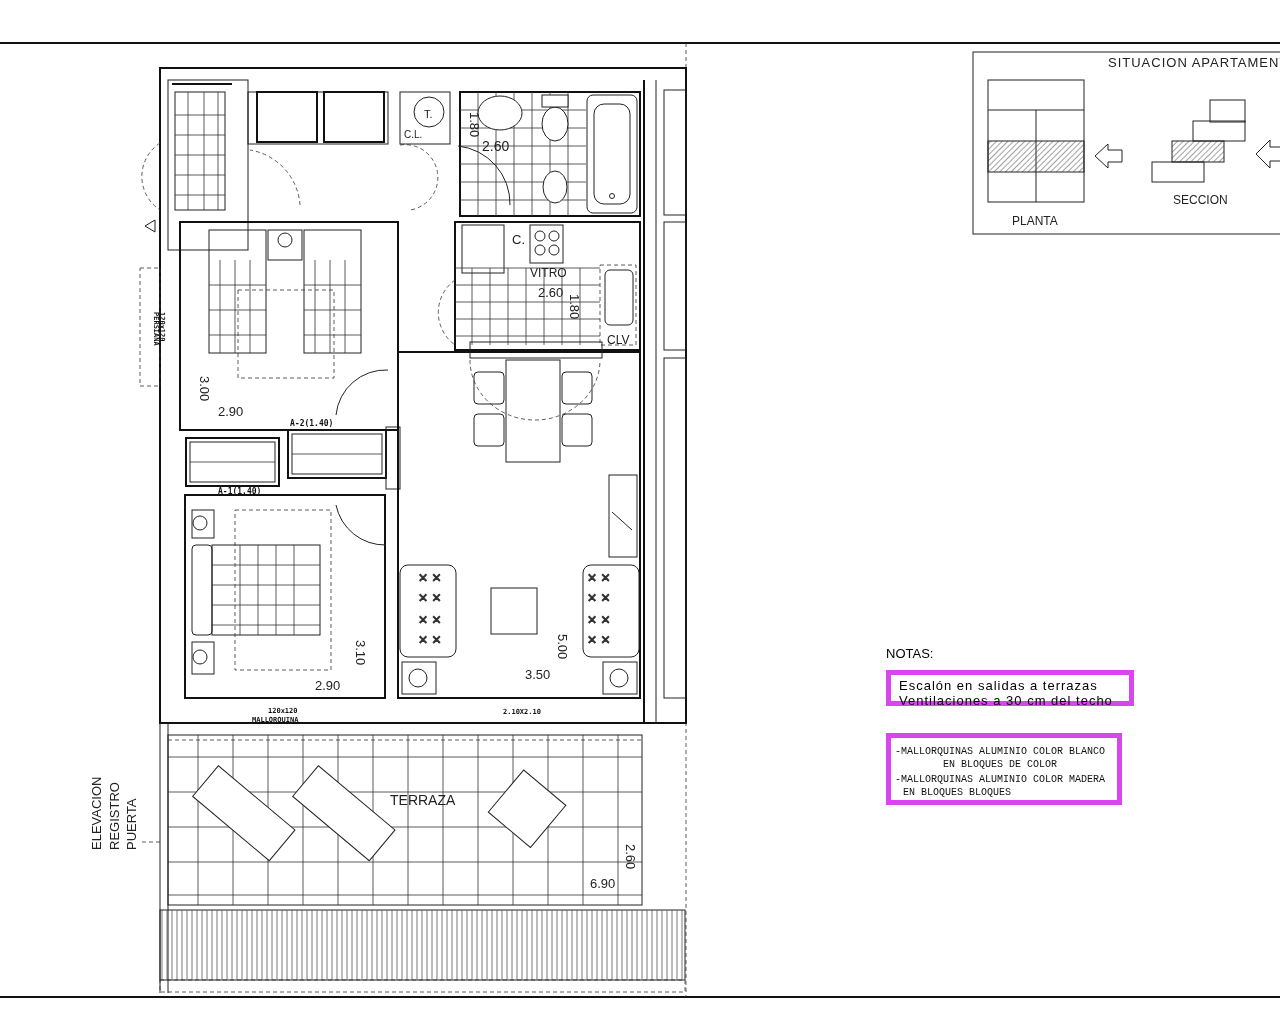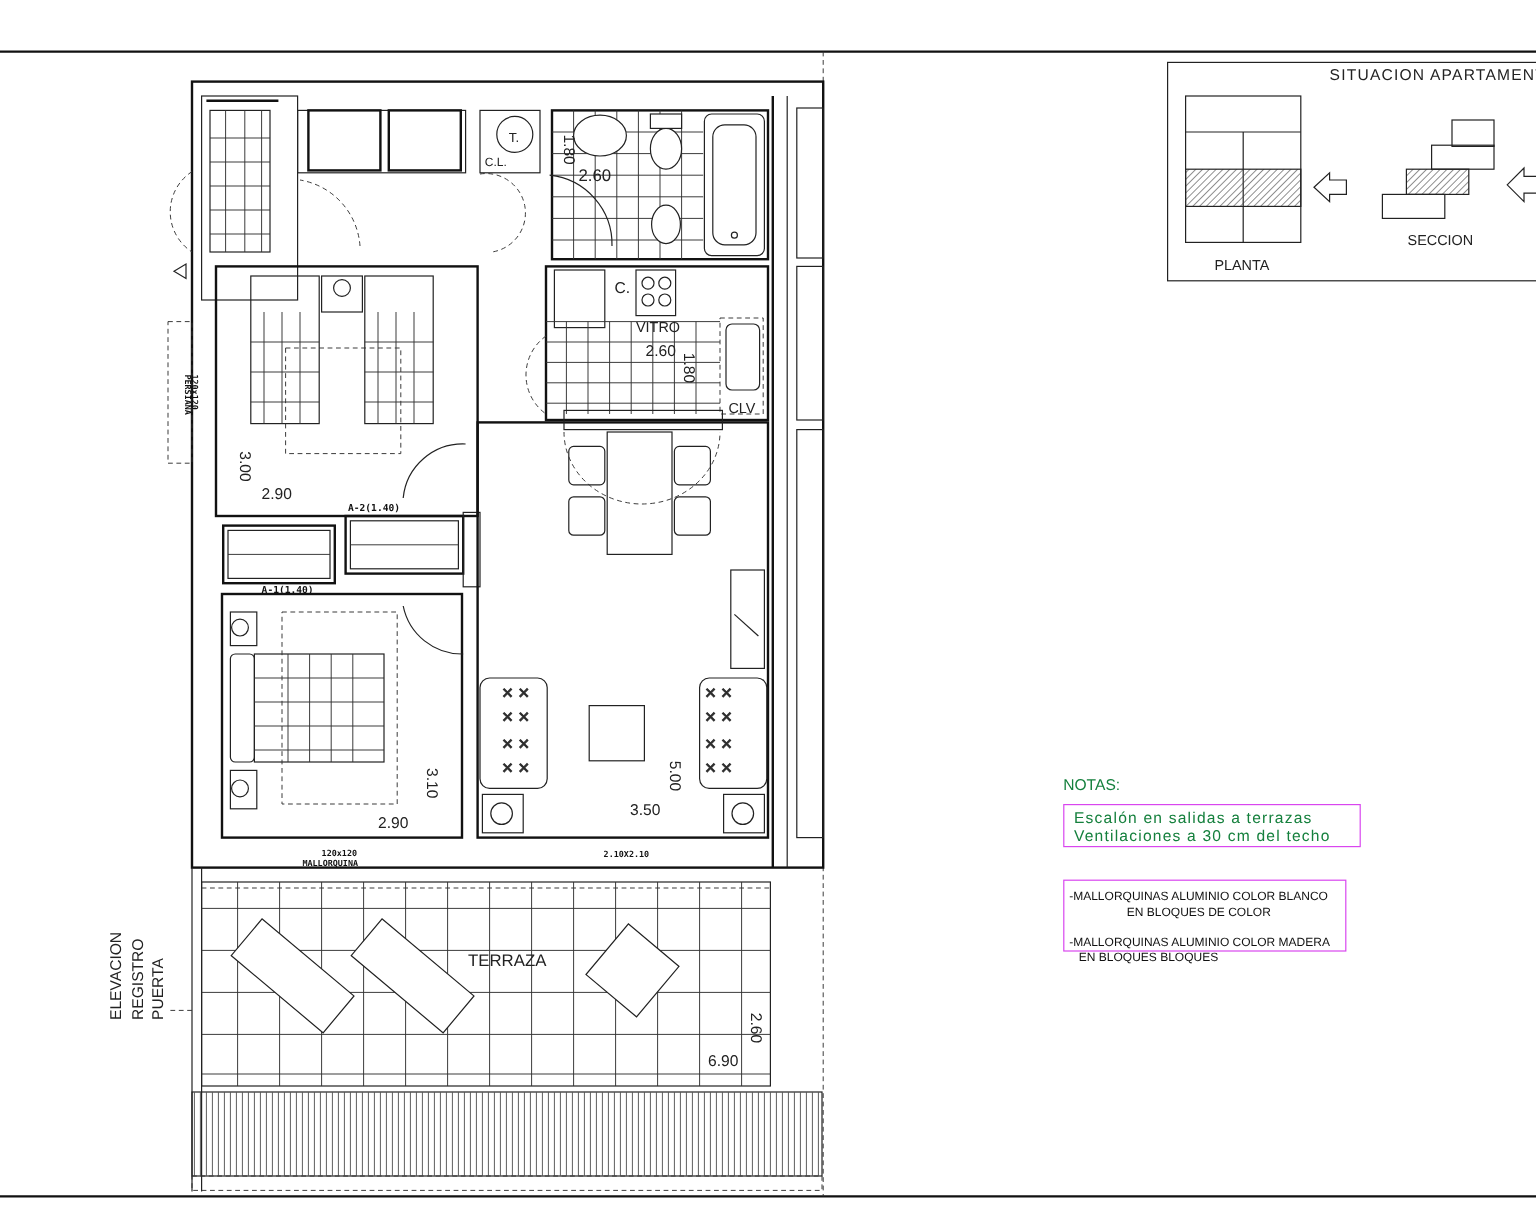--- a/index.html
+++ b/index.html
@@ -4,22 +4,22 @@
 <style>
   html,body{margin:0;padding:0;background:#fff;}
   body{width:1280px;height:1024px;position:relative;overflow:hidden;font-family:"DejaVu Sans",sans-serif;color:#111;}
   svg{position:absolute;left:0;top:0;}
   .t{font-family:"Liberation Sans",sans-serif;fill:#222;}
   .tb{font-family:"DejaVu Sans Mono",monospace;fill:#111;font-weight:bold;}
   .w{stroke:#111;stroke-width:2;fill:none;}
   .l{stroke:#222;stroke-width:1;fill:none;}
   .g{stroke:#333;stroke-width:0.8;fill:none;}
   .d{stroke:#333;stroke-width:0.8;fill:none;stroke-dasharray:4 3;}
-  .notes{position:absolute;font-family:"Liberation Sans",sans-serif;color:#15803d;}
-  .box{position:absolute;border:1px solid #d946ef;box-sizing:border-box;}
+  .notes{position:absolute;font-family:"Liberation Sans",sans-serif;color:#000000;}
+  .box{position:absolute;border:5px solid #d946ef;box-sizing:border-box;}
 </style>
 </head>
 <body>
 
 <svg width="1280" height="1024" viewBox="0 0 1280 1024">
 
   <line x1="0" y1="43" x2="1280" y2="43" stroke="#111" stroke-width="2"></line>
   <line x1="0" y1="997" x2="1280" y2="997" stroke="#111" stroke-width="2"></line>
   <line x1="686" y1="43" x2="686" y2="997" class="d"></line>
 
@@ -296,18 +296,18 @@
   <text x="1108" y="67" class="t" font-size="13" letter-spacing="1">SITUACION APARTAMENTO</text>
   <text x="1012" y="225" class="t" font-size="12">PLANTA</text>
   <text x="1173" y="204" class="t" font-size="12">SECCION</text>
 </svg>
 
 <div class="notes" style="left:886px;top:646px;font-size:13px;">NOTAS:</div>
 <div class="box" style="left:886px;top:670px;width:248px;height:36px;padding:3px 8px;font-size:13px;line-height:15px;letter-spacing:1px;">
   <div class="notes" style="position:static;">Escalón en salidas a terrazas</div>
   <div class="notes" style="position:static;">Ventilaciones a 30 cm del techo</div>
 </div>
-<div class="box" style="left:886px;top:733px;width:236px;height:60px;padding:7px 4px;font-size:10px;line-height:13px;font-family:Liberation Sans, sans-serif;">
+<div class="box" style="left:886px;top:733px;width:236px;height:72px;padding:7px 4px;font-size:10px;line-height:13px;font-family:Liberation Mono, monospace;">
   <div>-MALLORQUINAS ALUMINIO COLOR BLANCO</div>
   <div style="padding-left:8px;margin-left:40px;">EN BLOQUES DE COLOR</div>
-  <div style="margin-top:12px;">-MALLORQUINAS ALUMINIO COLOR MADERA</div>
+  <div style="margin-top:2px;">-MALLORQUINAS ALUMINIO COLOR MADERA</div>
   <div style="padding-left:8px;">EN BLOQUES BLOQUES</div>
 </div>
 
 </body></html>

